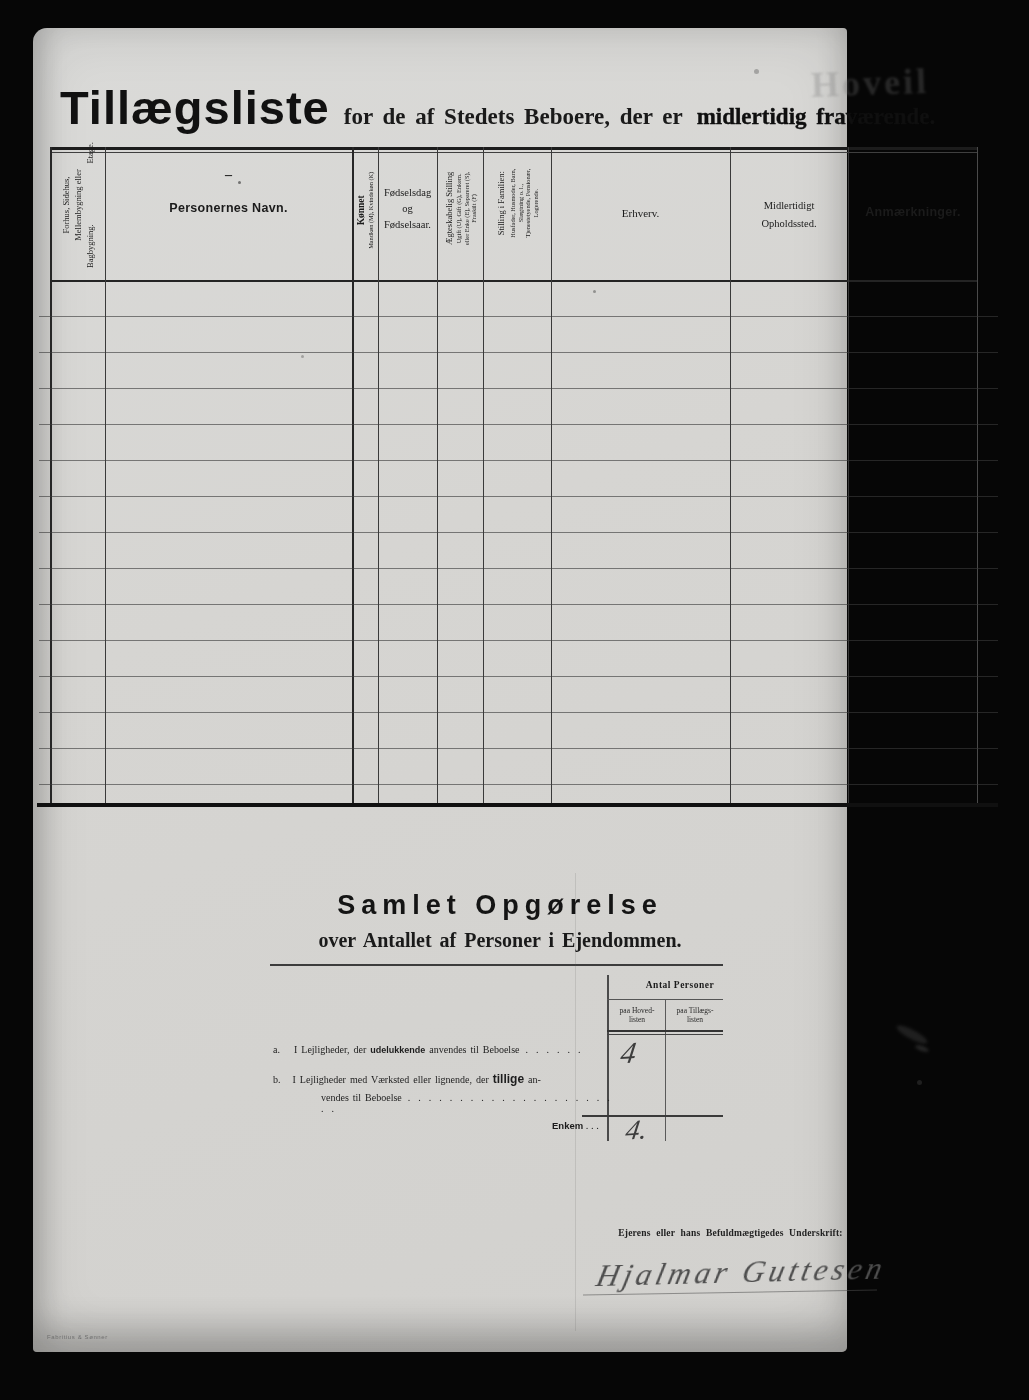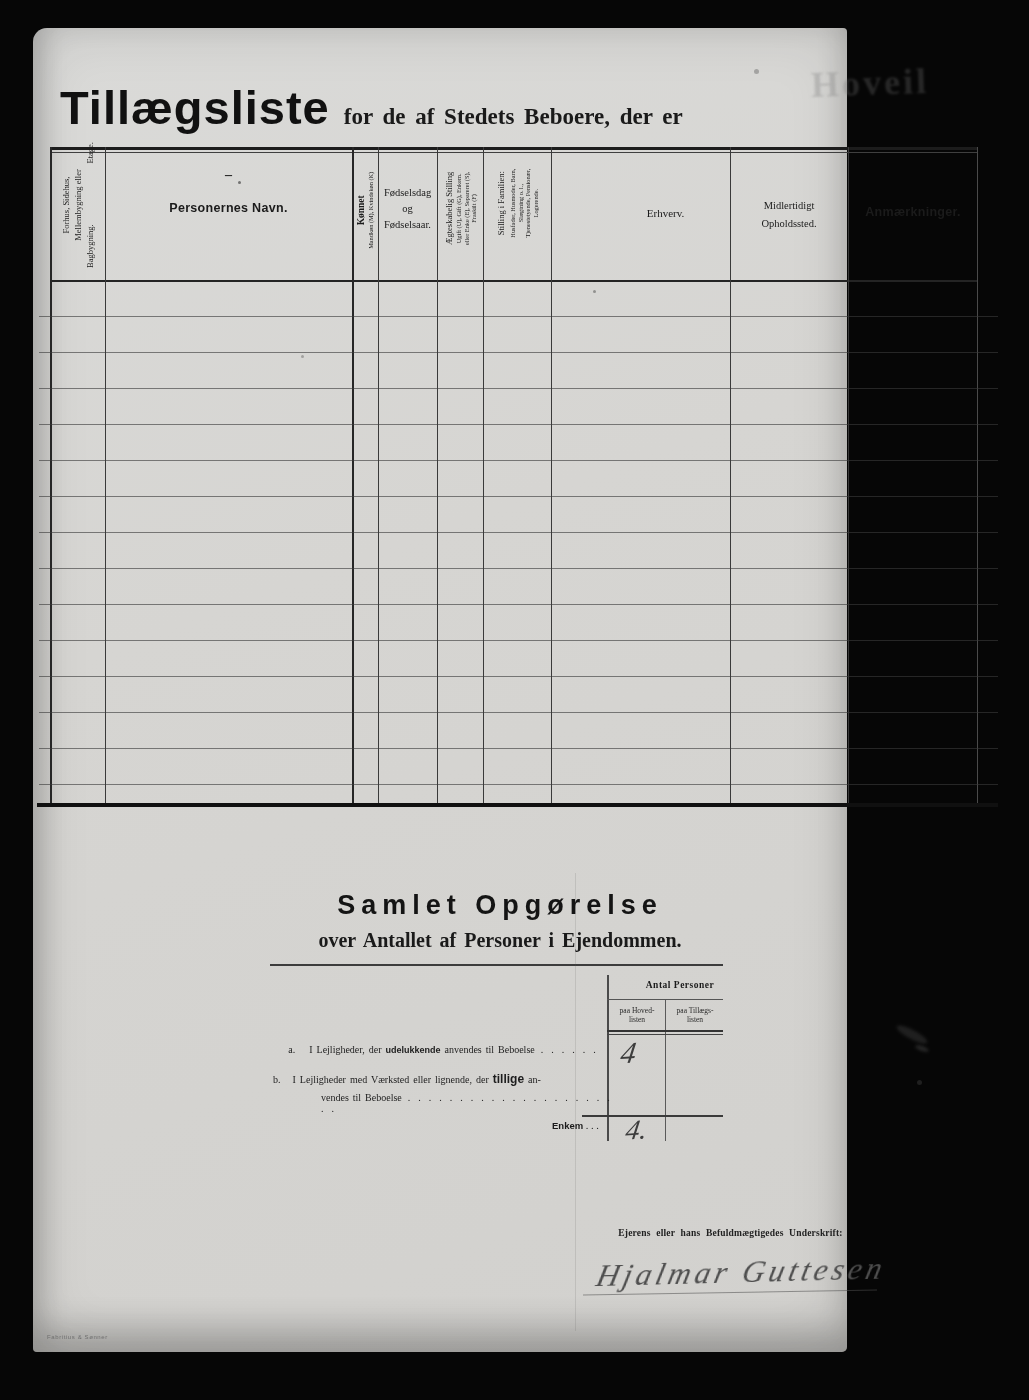--- a/index.html
+++ b/index.html
@@ -26,21 +26,21 @@
   .vline.thick{width:2px;background:#262626;}
   .rot{position:absolute;transform:rotate(-90deg);width:130px;}
   .rot .r-main{font-size:8.5px;line-height:12px;}
   .rot .r-main2{font-size:9.5px;font-weight:bold;line-height:11px;}
   .rot .r-sub{font-size:6.3px;line-height:7.6px;color:#222;}
   .bld-line3{display:flex;justify-content:space-between;padding:0 2px;}
   .rows-layer{position:absolute;left:-11px;top:134px;width:959px;}
   .body-row{height:35px;border-bottom:1px solid rgba(58,58,58,.62);}
   .body-row:last-child{border-bottom:none;}
   .colhead-sans{font-family:"Liberation Sans","DejaVu Sans",sans-serif;font-weight:bold;font-size:12.5px;letter-spacing:.3px;}
-  .colhead-serif{font-size:11px;padding-left:25px;}
+  .colhead-serif{font-size:11px;}
   
   .sum-head{font-family:"Liberation Sans","DejaVu Sans",sans-serif;font-weight:bold;font-size:27px;letter-spacing:6px;color:#141414;}
   .sum-sub{font-size:20px;font-weight:bold;word-spacing:3px;color:#1a1a1a;}
   .small-serif{font-size:10px;word-spacing:1.5px;color:#1d1d1d;}
   .tinylbl{font-size:7.5px;line-height:9px;color:#2a2a2a;}
   .hand{font-family:"Liberation Serif","DejaVu Serif",serif;font-style:italic;color:#3d3d3d;transform:skewX(-12deg) rotate(-4deg);}
   .dots{letter-spacing:2px;}
   
   .sig-caption{font-size:9.5px;font-weight:bold;word-spacing:3px;color:#222;letter-spacing:.2px;}
   .sig-name{font-family:"Liberation Serif","DejaVu Serif",serif;font-style:italic;font-size:31px;letter-spacing:4px;
@@ -55,20 +55,21 @@
 </head>
 <body>
 
 <div class="paper">
 
   <div class="ghost">Hoveil</div>
 
   <div class="titlebar">
     <span class="title-main">Tillægsliste</span>
     <span class="title-rest">for de af Stedets Beboere, der er</span>
+    <span class="title-emph">midlertidig fraværende.</span>
   </div>
 
   <div class="mtable">
 
     <div class="hline" style="left:0;top:0;width:928px;height:2.5px;"></div>
     <div class="hline" style="left:0;top:5px;width:928px;height:1px;background:#3f3f3f;"></div>
 
     <div class="hline" style="left:0;top:133px;width:928px;height:2px;background:#242424;"></div>
 
     <div class="vline thick" style="left:0;"></div>
@@ -163,21 +164,21 @@
     <div>listen</div>
   </div>
   <div class="abs ctr serif tinylbl" style="left:634px;top:978px;width:56px;">
     <div>paa Tillægs-</div>
     <div>listen</div>
   </div>
   <div class="abs" style="left:574px;top:1002px;width:116px;height:2px;background:#333;"></div>
   <div class="abs" style="left:574px;top:1006px;width:116px;height:1px;background:#444;"></div>
   <div class="abs hand" style="left:588px;top:1008px;font-size:30px;">4</div>
 
-  <div class="abs small-serif" style="left:240px;top:1016px;width:340px;text-align:center;">
+  <div class="abs small-serif" style="left:240px;top:1016px;width:340px;">
     <span style="margin-right:14px;">a.</span><span>I Lejligheder, der </span><b style="font-family:'Liberation Sans',sans-serif;font-size:9px;">udelukkende</b><span> anvendes til Beboelse</span><span class="dots"> . . . . . .</span>
   </div>
   <div class="abs small-serif" style="left:240px;top:1044px;width:340px;">
     <span style="margin-right:12px;">b.</span><span>I Lejligheder med Værksted eller lignende, der </span><b style="font-family:'Liberation Sans',sans-serif;font-size:12px;">tillige</b><span> an-</span>
     <div style="margin-left:48px;margin-top:6px;"><span>vendes til Beboelse</span><span class="dots"> . . . . . . . . . . . . . . . . . . . . . .</span></div>
   </div>
 
   <div class="abs" style="left:549px;top:1087px;width:141px;height:1.5px;background:#3a3a3a;"></div>
   <div class="abs serif" style="left:519px;top:1092px;font-size:10.5px;">
     <b style="font-family:'Liberation Sans',sans-serif;font-size:9.5px;">Enkem</b>

